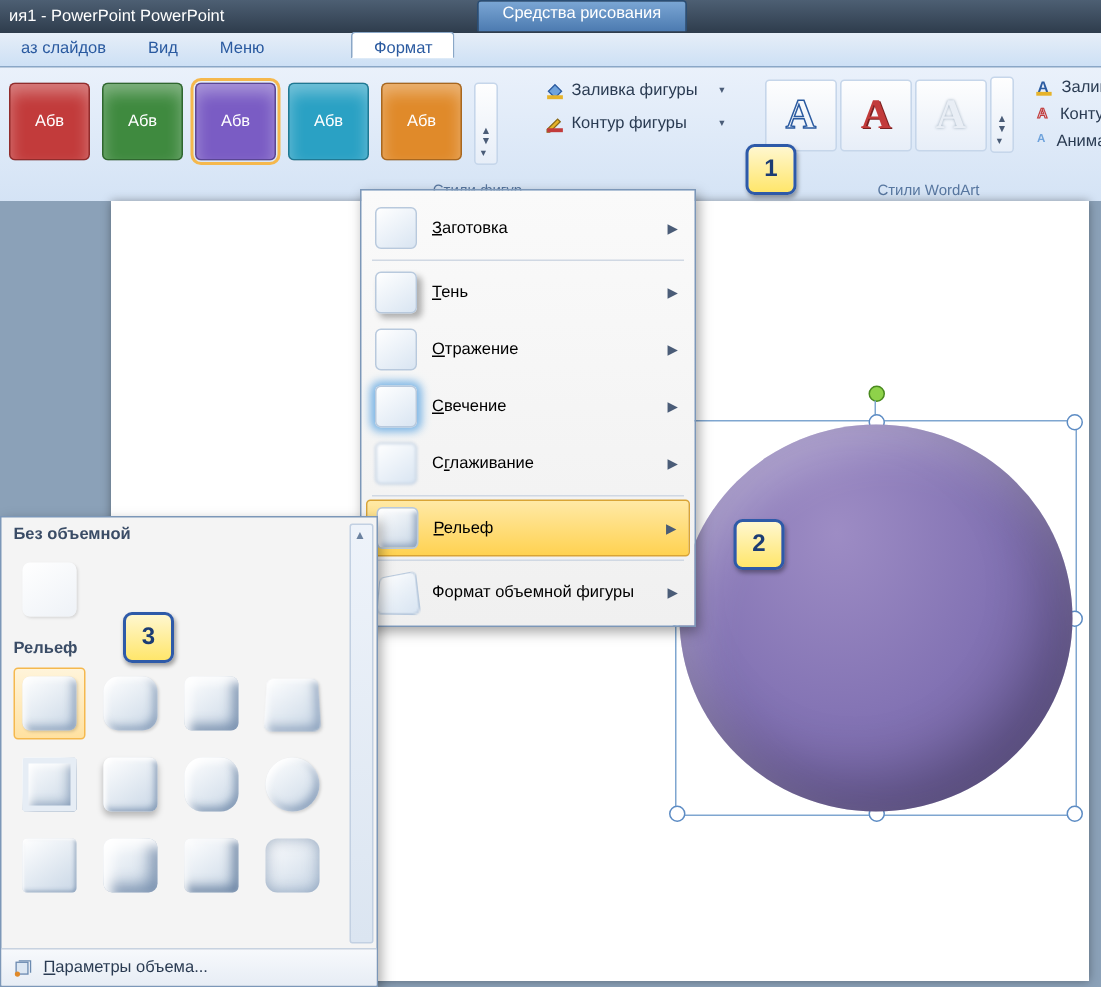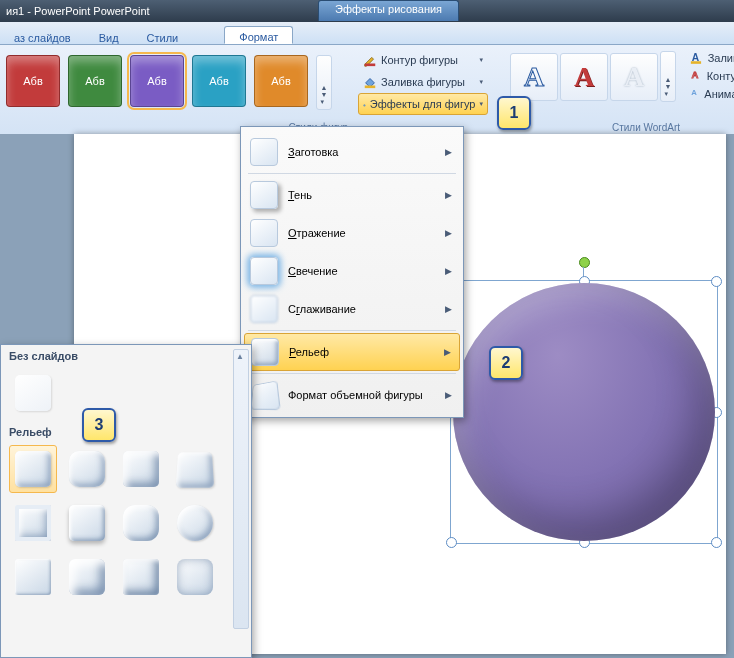--- a/index.html
+++ b/index.html
@@ -1,20 +1,20 @@
 <!DOCTYPE html>
 <html><head>
 <meta charset="utf-8">
 <style>
 html,body{margin:0;padding:0;font-family:"Segoe UI",Tahoma,sans-serif;font-size:11px;background:#1f2a36;overflow:hidden}
 #stage{width:734px;height:658px;position:relative;background:#8ba1b8}
 .title-bar{height:22px;background:linear-gradient(#4d5f73,#2e3c4c);color:#fff;display:flex;align-items:center;font-size:11px}
 .title-bar .left{padding-left:6px}
 .title-bar .tool-tab{position:absolute;left:318px;top:0;height:18px;padding:2px 16px 0;background:linear-gradient(#7aa6d4,#4c7ab0);border:1px solid #2a4d73;border-bottom:none;border-radius:3px 3px 0 0;color:#fff}
-.tabs-row{height:22px;background:linear-gradient(#e6eef8,#cde0f5);border-bottom:1px solid #8aa7c7;display:flex;align-items:flex-end;position:relative}
+.tabs-row{height:22px;background:linear-gradient(#e6eef8,#cde0f5);border-bottom:1px solid #8aa7c7;display:flex;align-items:flex-start;position:relative}
 .tab{padding:4px 14px 0;color:#2a5aa0;cursor:pointer}
 .tab.active{background:#fff;border:1px solid #8aa7c7;border-bottom:1px solid #fff;border-radius:3px 3px 0 0;margin-top:-1px;color:#2a5aa0}
 .ribbon{height:90px;background:linear-gradient(#eaf1fb,#d4e3f5);border-bottom:1px solid #8aa7c7;position:relative}
 .styles-group{position:absolute;left:0;top:4px;width:348px;height:70px;display:flex;gap:8px;padding:6px 0 0 6px}
 .style-swatch{width:52px;height:50px;border-radius:4px;display:flex;align-items:center;justify-content:center;color:#fff;font-size:11px;border:1px solid rgba(0,0,0,.25);box-shadow:inset 0 6px 10px rgba(255,255,255,.35)}
 .style-swatch.sel{outline:2px solid #f5b84d;outline-offset:1px}
 .grp-label{position:absolute;bottom:2px;font-size:10px;color:#5877a0;text-align:right}
 .shape-opts{position:absolute;left:358px;top:4px;width:130px}
 .shape-opt{display:flex;align-items:center;gap:4px;height:20px;padding:0 4px;border:1px solid transparent;border-radius:3px;color:#2a3b52;white-space:nowrap}
 .shape-opt.hi{background:linear-gradient(#ffe9a6,#ffd251);border-color:#d9a436}
@@ -55,80 +55,71 @@
 </head>
 <body>
 <div id="stage">
 
 <div class="title-bar">
   <span class="left">
     <span>ия1</span>
     <span> - </span>
     <span>PowerPoint PowerPoint</span>
   </span>
-  <div class="tool-tab">Эффекты рисования</div>
+  <div class="tool-tab">Средства рисования</div>
 </div>
 
 <div class="tabs-row">
   <div class="tab">аз слайдов</div>
   <div class="tab">Вид</div>
-  <div class="tab">Стили</div>
-  <div class="tab active" style="margin-left:32px">Формат</div>
+  <div class="tab">Меню</div>
+  <div class="tab active" style="margin-left:44px">Формат</div>
 </div>
 
 <div class="ribbon">
   <div class="styles-group">
     <div class="style-swatch" style="background:#c23b3b">Абв</div>
     <div class="style-swatch" style="background:#3f8a3f">Абв</div>
     <div class="style-swatch sel" style="background:#7a5cc4">Абв</div>
     <div class="style-swatch" style="background:#2aa1c4">Абв</div>
     <div class="style-swatch" style="background:#e08a2a">Абв</div>
     <div style="width:14px;height:50px;border:1px solid #c6d6ea;background:linear-gradient(#fefefe,#e7eef8);border-radius:3px;display:flex;flex-direction:column;align-items:center;justify-content:flex-end;padding-bottom:3px;font-size:7px;color:#4a5c77">▲<br>▼<br>▾</div>
   </div>
   <div class="grp-label" style="left:0;width:348px">Стили фигур</div>
 
   <div class="shape-opts">
+    <div class="shape-opt">
+      <span class="mini-ic">
+        <svg viewBox="0 0 16 16">
+              <path d="M3 9l5-5 5 5-5 5z" fill="#6fa3dc" stroke="#2a5aa0"></path>
+              <rect x="2" y="12" width="12" height="3" fill="#e6b32a"></rect>
+            </svg>
+      </span>
+      <span>Заливка фигуры</span>
+          <span class="carets">▾</span>
+    </div>
     <div class="shape-opt">
       <span class="mini-ic">
         <svg viewBox="0 0 16 16">
               <path d="M2 13l8-8 2 2-8 8H2z" fill="#e6b32a" stroke="#8a6a1a"></path>
               <rect x="2" y="12" width="12" height="3" fill="#c23b3b"></rect>
             </svg>
       </span>
       <span>Контур фигуры</span>
           <span class="carets">▾</span>
     </div>
-    <div class="shape-opt">
-      <span class="mini-ic">
-        <svg viewBox="0 0 16 16">
-              <path d="M3 9l5-5 5 5-5 5z" fill="#6fa3dc" stroke="#2a5aa0"></path>
-              <rect x="2" y="12" width="12" height="3" fill="#e6b32a"></rect>
-            </svg>
-      </span>
-      <span>Заливка фигуры</span>
-          <span class="carets">▾</span>
-    </div>
-    <div class="shape-opt hi">
-      <span class="mini-ic">
-        <svg viewBox="0 0 16 16">
-              <circle cx="8" cy="8" r="5" fill="#6fa3dc" stroke="#2a5aa0"></circle>
-            </svg>
-      </span>
-      <span>Эффекты для фигур</span>
-          <span class="carets">▾</span>
-    </div>
   </div>
 
   <div class="wordart-group">
     <div class="wa" style="color:#2a5aa0;-webkit-text-stroke:1px #2a5aa0;color:transparent">A</div>
     <div class="wa" style="color:#c23b3b;text-shadow:1px 1px 0 #7a1f1f">A</div>
     <div class="wa" style="color:#e9eef5;text-shadow:0 0 2px #9ab">A</div>
     <div class="wa-more">▲<br>▼<br>▾</div>
   </div>
-  <div class="grp-label" style="left:510px;width:170px">Стили WordArt</div>
+  <div class="grp-label" style="left:483px;width:170px">Стили WordArt</div>
 
   <div class="text-opts">
     <div class="text-opt">
       <span class="mini-ic"><svg viewBox="0 0 16 16">
               <text x="2" y="12" font-size="12" font-weight="bold" fill="#2a5aa0">A</text>
               <rect x="1" y="12" width="12" height="3" fill="#e6b32a"></rect>
             </svg></span>
       <span>Заливка</span>
     </div>
     <div class="text-opt">
@@ -200,21 +191,21 @@
   <div class="fx-sep"></div>
   <div class="fx-item">
     <span class="fx-ico" style="transform:perspective(40px) rotateX(18deg) rotateY(-18deg)"></span>
     <span>Формат объемной фигуры</span>
         <span class="arr">▶</span>
   </div>
 </div>
 
 <div class="bevel-pop">
   <div class="scrollhint"></div>
-  <div class="bevel-hdr">Без слайдов</div>
+  <div class="bevel-hdr">Без объемной</div>
   <div class="bevel-grid">
     <div class="bevel-cell">
           <div class="bevel-sw" style="background:linear-gradient(145deg,#fff,#eef2f7);box-shadow:1px 1px 2px rgba(0,0,0,.12)"></div>
         </div>
   </div>
   <div class="bevel-hdr">Рельеф</div>
   <div class="bevel-grid" style="padding-bottom:8px">
     <div class="bevel-cell sel">
           <div class="bevel-sw"></div>
         </div>
@@ -245,19 +236,29 @@
     <div class="bevel-cell">
           <div class="bevel-sw" style="border-radius:6px;box-shadow:inset 5px 5px 8px #fff,inset -5px -5px 10px rgba(70,100,140,.6)"></div>
         </div>
     <div class="bevel-cell">
           <div class="bevel-sw" style="border-radius:4px;box-shadow:inset 2px 2px 4px rgba(255,255,255,.9),inset -4px -4px 8px rgba(60,90,130,.65)"></div>
         </div>
     <div class="bevel-cell">
           <div class="bevel-sw" style="border-radius:8px;box-shadow:inset 0 0 10px rgba(70,100,140,.5)"></div>
         </div>
   </div>
+  <div class="bevel-footer">
+    <span class="mini-ic">
+      <svg viewBox="0 0 16 16">
+            <rect x="2" y="4" width="9" height="9" fill="#dce7f3" stroke="#6b8ab0"></rect>
+            <path d="M4 3h9v9" fill="none" stroke="#6b8ab0"></path>
+            <circle cx="3" cy="13" r="2" fill="#e08a2a"></circle>
+          </svg>
+    </span>
+    <span><span class="u">П</span>араметры объема...</span>
+  </div>
 </div>
 
 <div class="callout" style="left:497px;top:96px">1</div>
 <div class="callout" style="left:489px;top:346px">2</div>
 <div class="callout" style="left:82px;top:408px">3</div>
 
 </div>
 
 </body></html>

